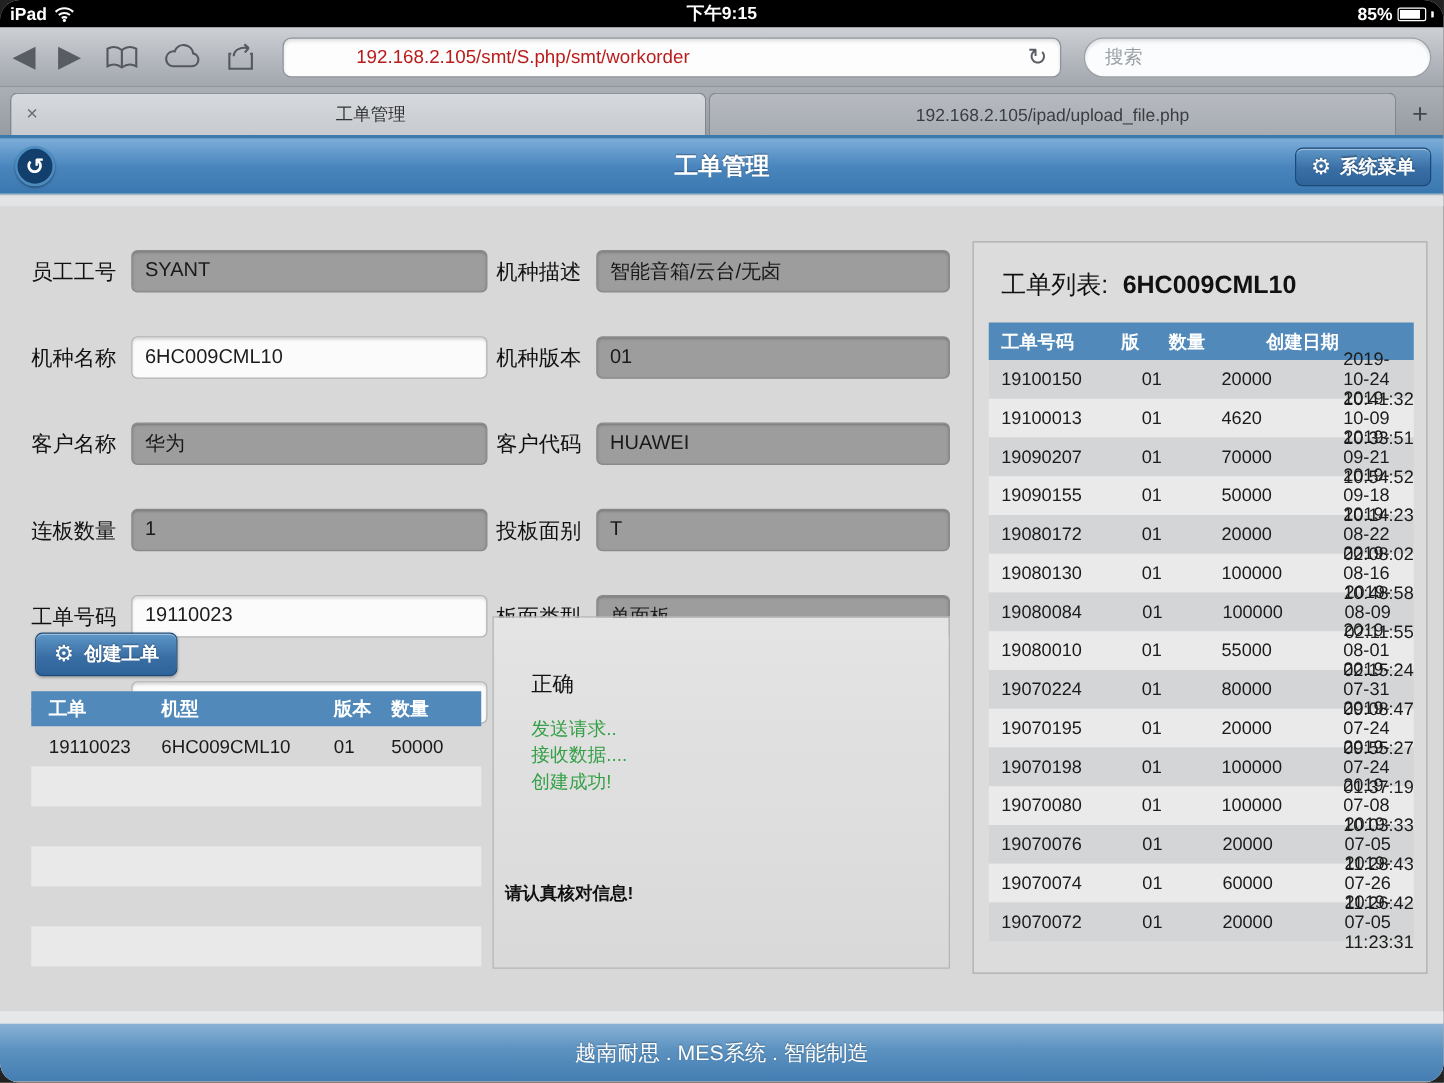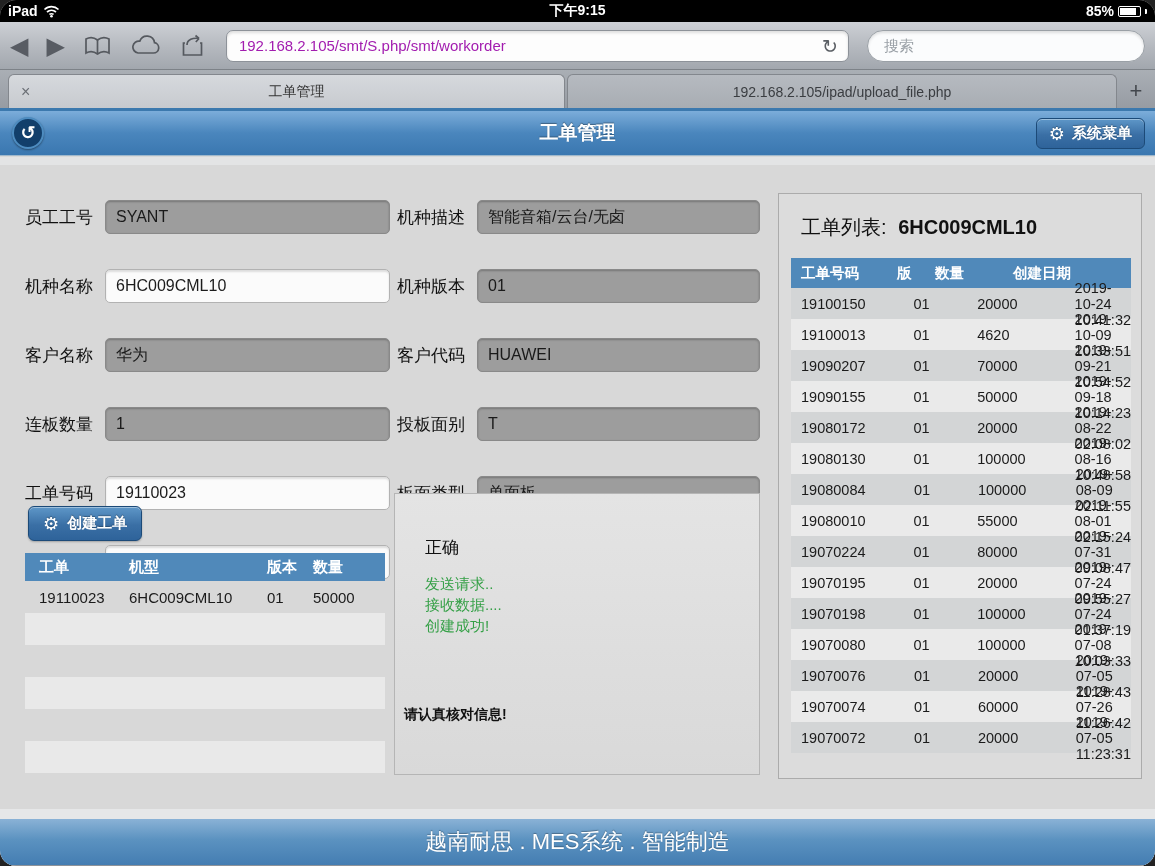--- a/index.html
+++ b/index.html
@@ -17,21 +17,21 @@
   .battnub{display:inline-block;width:2px;height:5px;background:#fff;border-radius:0 1px 1px 0;}
 
   
   .toolbar{position:absolute;top:22px;left:0;width:100%;height:48px;
     background:linear-gradient(180deg,#cdd0d5 0%,#b4b8be 55%,#a2a7ae 100%);
     border-bottom:1px solid #7d8288;display:flex;align-items:center;padding:0 10px;gap:18px;}
   .navarrow{font-size:24px;color:#585c63;line-height:1;cursor:default;}
   .tbicon{display:flex;align-items:center;}
   .urlbar{flex:1;height:32px;background:#fdfdfd;border:1px solid #8d9299;border-radius:7px;
     display:flex;align-items:center;padding:0 10px;box-shadow:inset 0 2px 3px rgba(0,0,0,.12);}
-  .urlinput{flex:1;border:none;outline:none;background:transparent;font-size:15px;color:#a21caf;}
+  .urlinput{flex:1;border:none;outline:none;background:transparent;font-size:15px;color:#b91c1c;margin-left:46px;}
   .refresh{font-size:19px;color:#5a5e64;font-family:"DejaVu Sans",sans-serif;}
   .searchbar{width:278px;height:32px;background:#fbfcfd;border:1px solid #9aa0a6;border-radius:16px;
     padding:0 14px;box-shadow:inset 0 2px 3px rgba(0,0,0,.12);display:flex;align-items:center;}
   .searchinput{width:100%;border:none;outline:none;background:transparent;font-size:15px;color:#333;}
   .searchinput::placeholder{color:#9aa0a6;}
 
   
   .tabbar{position:absolute;top:70px;left:0;width:100%;height:38px;
     background:linear-gradient(180deg,#aaafb5 0%,#979ca3 100%);display:flex;align-items:flex-end;}
   .tab{height:34px;border:1px solid #83878d;border-bottom:none;border-radius:6px 6px 0 0;
@@ -103,21 +103,21 @@
     font-weight:bold;font-size:14.5px;padding-left:10px;}
   .orow{display:flex;align-items:center;height:31px;font-size:14.5px;color:#1b1b1b;padding-left:10px;gap:32px;}
   .orow.dark{background:#d3d5d6;}
   .orow.lite{background:#eaeaea;}
   .ocell.o0{width:96px;}.ocell.o1{width:38px;}.ocell.o2{width:78px;}.ocell.o3{flex:1;}
 
   
   .prefoot{position:absolute;left:0;top:698px;width:100%;height:10px;background:#e6e7e8;}
   .pagefooter{position:absolute;left:0;top:708px;width:100%;height:46px;
     background:linear-gradient(180deg,#8ab2d6 0%,#5b92c0 45%,#447db2 100%);
-    display:flex;align-items:center;justify-content:center;color:#fff;font-size:22px;
+    display:flex;align-items:center;justify-content:center;color:#fff;font-size:17px;
     text-shadow:0 -1px 1px rgba(0,0,0,.3);}
   .bottombar{position:absolute;left:0;top:754px;width:100%;height:4px;background:#8e9399;}
 
   svg{display:block;}
 </style>
 </head>
 <body>
 
 <div class="screen">
 

